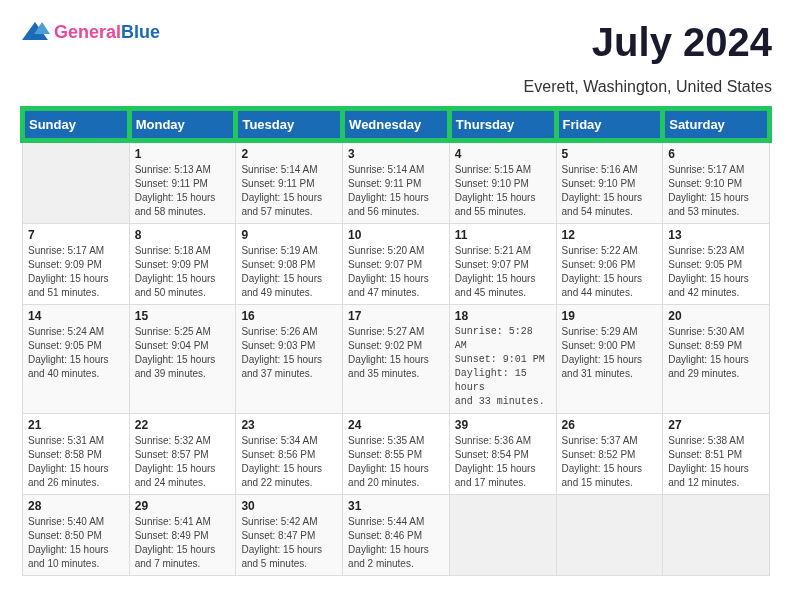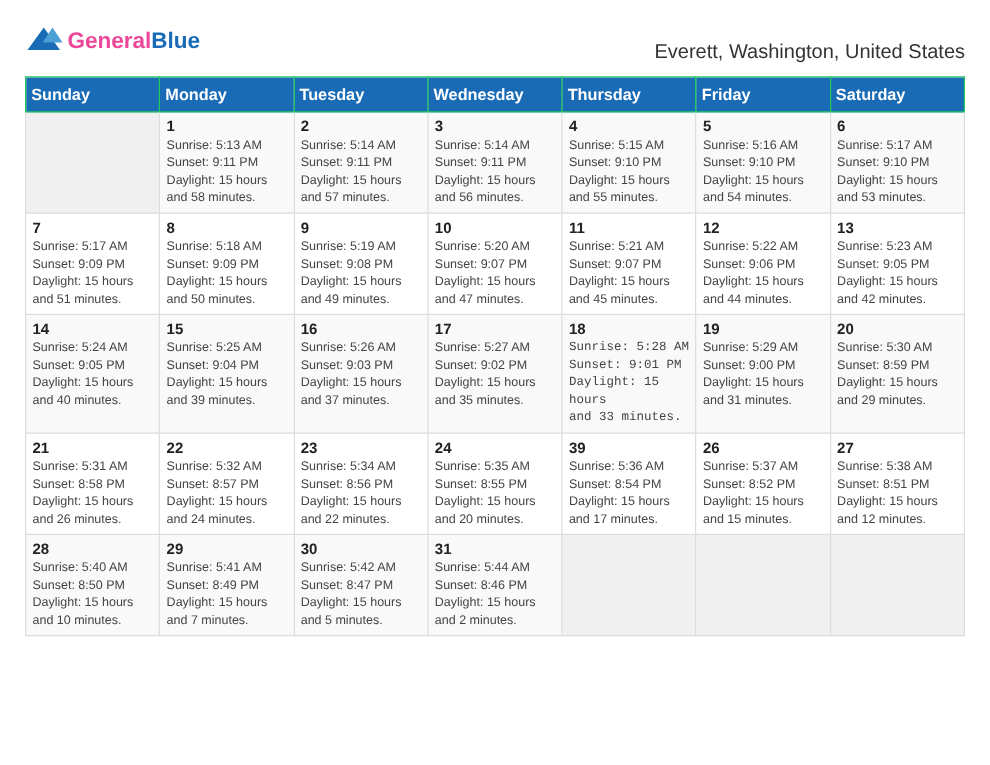--- a/index.html
+++ b/index.html
@@ -52,21 +52,21 @@
       width: 100%;
       border-collapse: collapse;
       table-layout: fixed;
     }
     thead tr th {
       background-color: #1a6bb5;
       color: #fff;
       padding: 6px 4px;
       font-size: 13px;
       text-align: left;
-      border: 1px solid #22c55e;
+      border: 5px solid #22c55e;
     }
     tbody tr td {
       vertical-align: top;
       border: 1px solid #ddd;
       padding: 4px 5px;
       font-size: 10.5px;
       color: #333;
       min-height: 80px;
       background: #fff;
     }
@@ -99,20 +99,21 @@
       <polygon points="22,2 30,14 14,14" fill="#4a9fd4"></polygon>
     </svg>
     <div>
       <div style="display:flex; align-items:baseline; gap:0;">
         <span class="logo-text-general">General</span>
         <span class="logo-text-blue">Blue</span>
       </div>
     </div>
   </div>
   <div class="title-area">
+    <div class="month-title">July 2024</div>
     <div class="location-title">Everett, Washington, United States</div>
   </div>
 </div>
 
 <table>
   <thead>
     <tr id="header-row">
     <th>Sunday</th>
         <th>Monday</th>
         <th>Tuesday</th>

